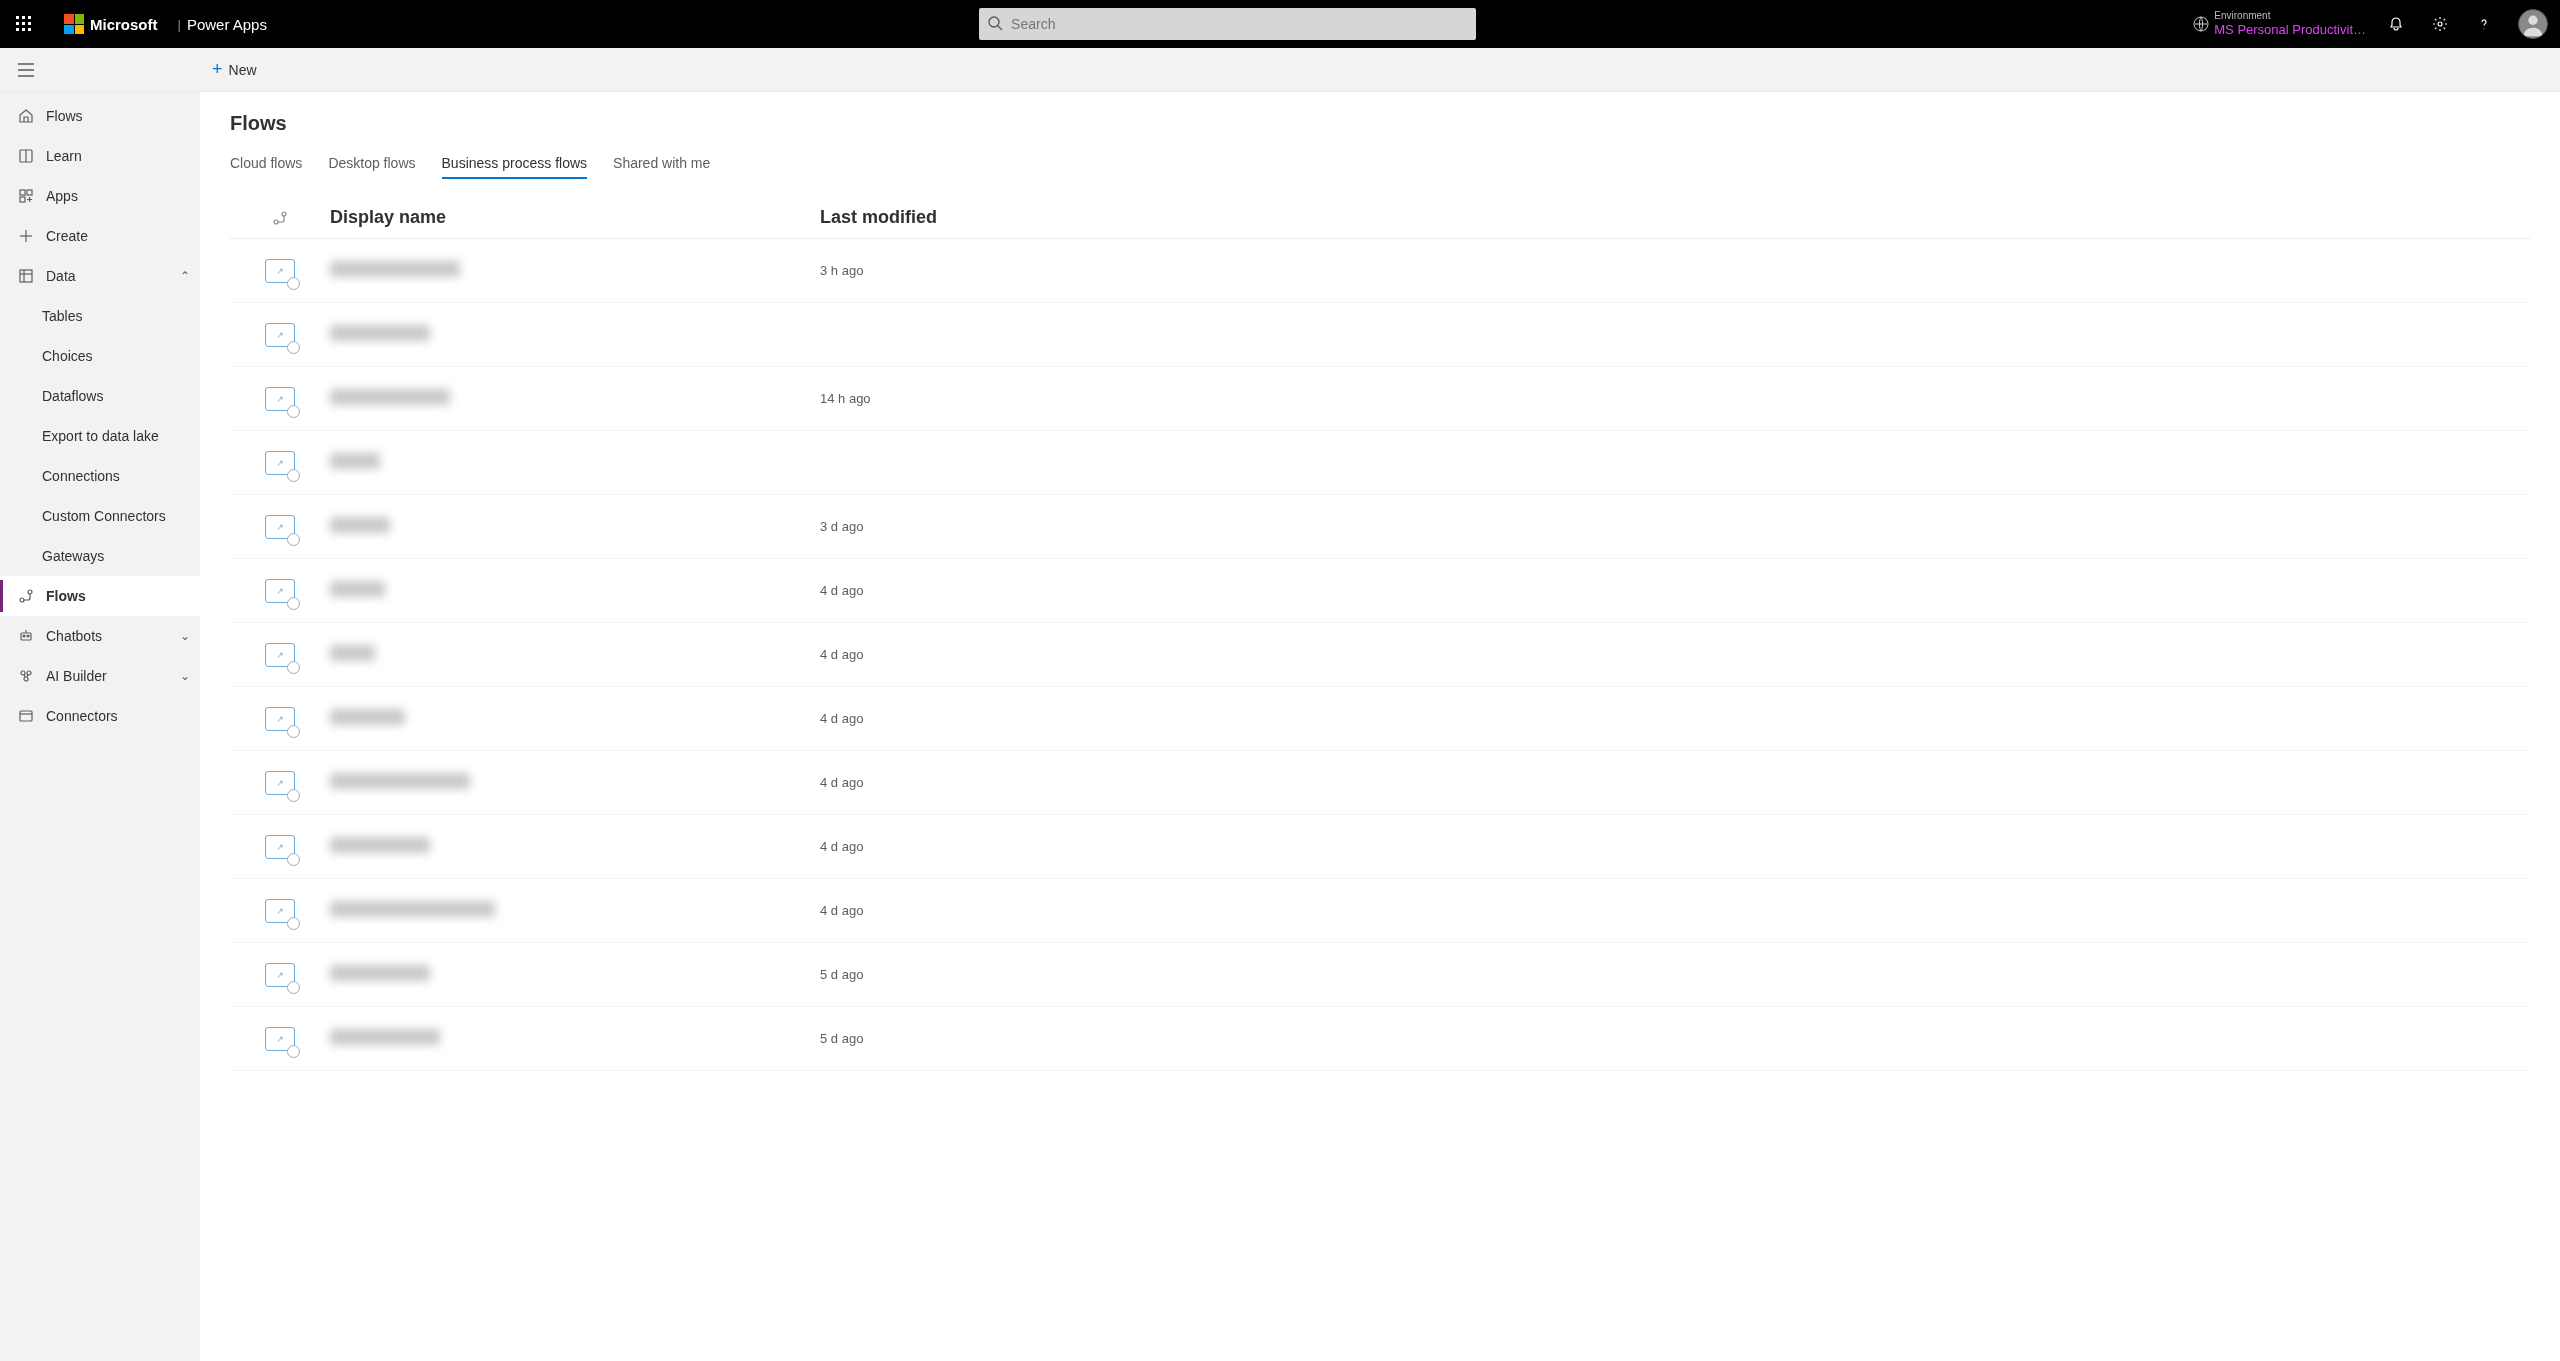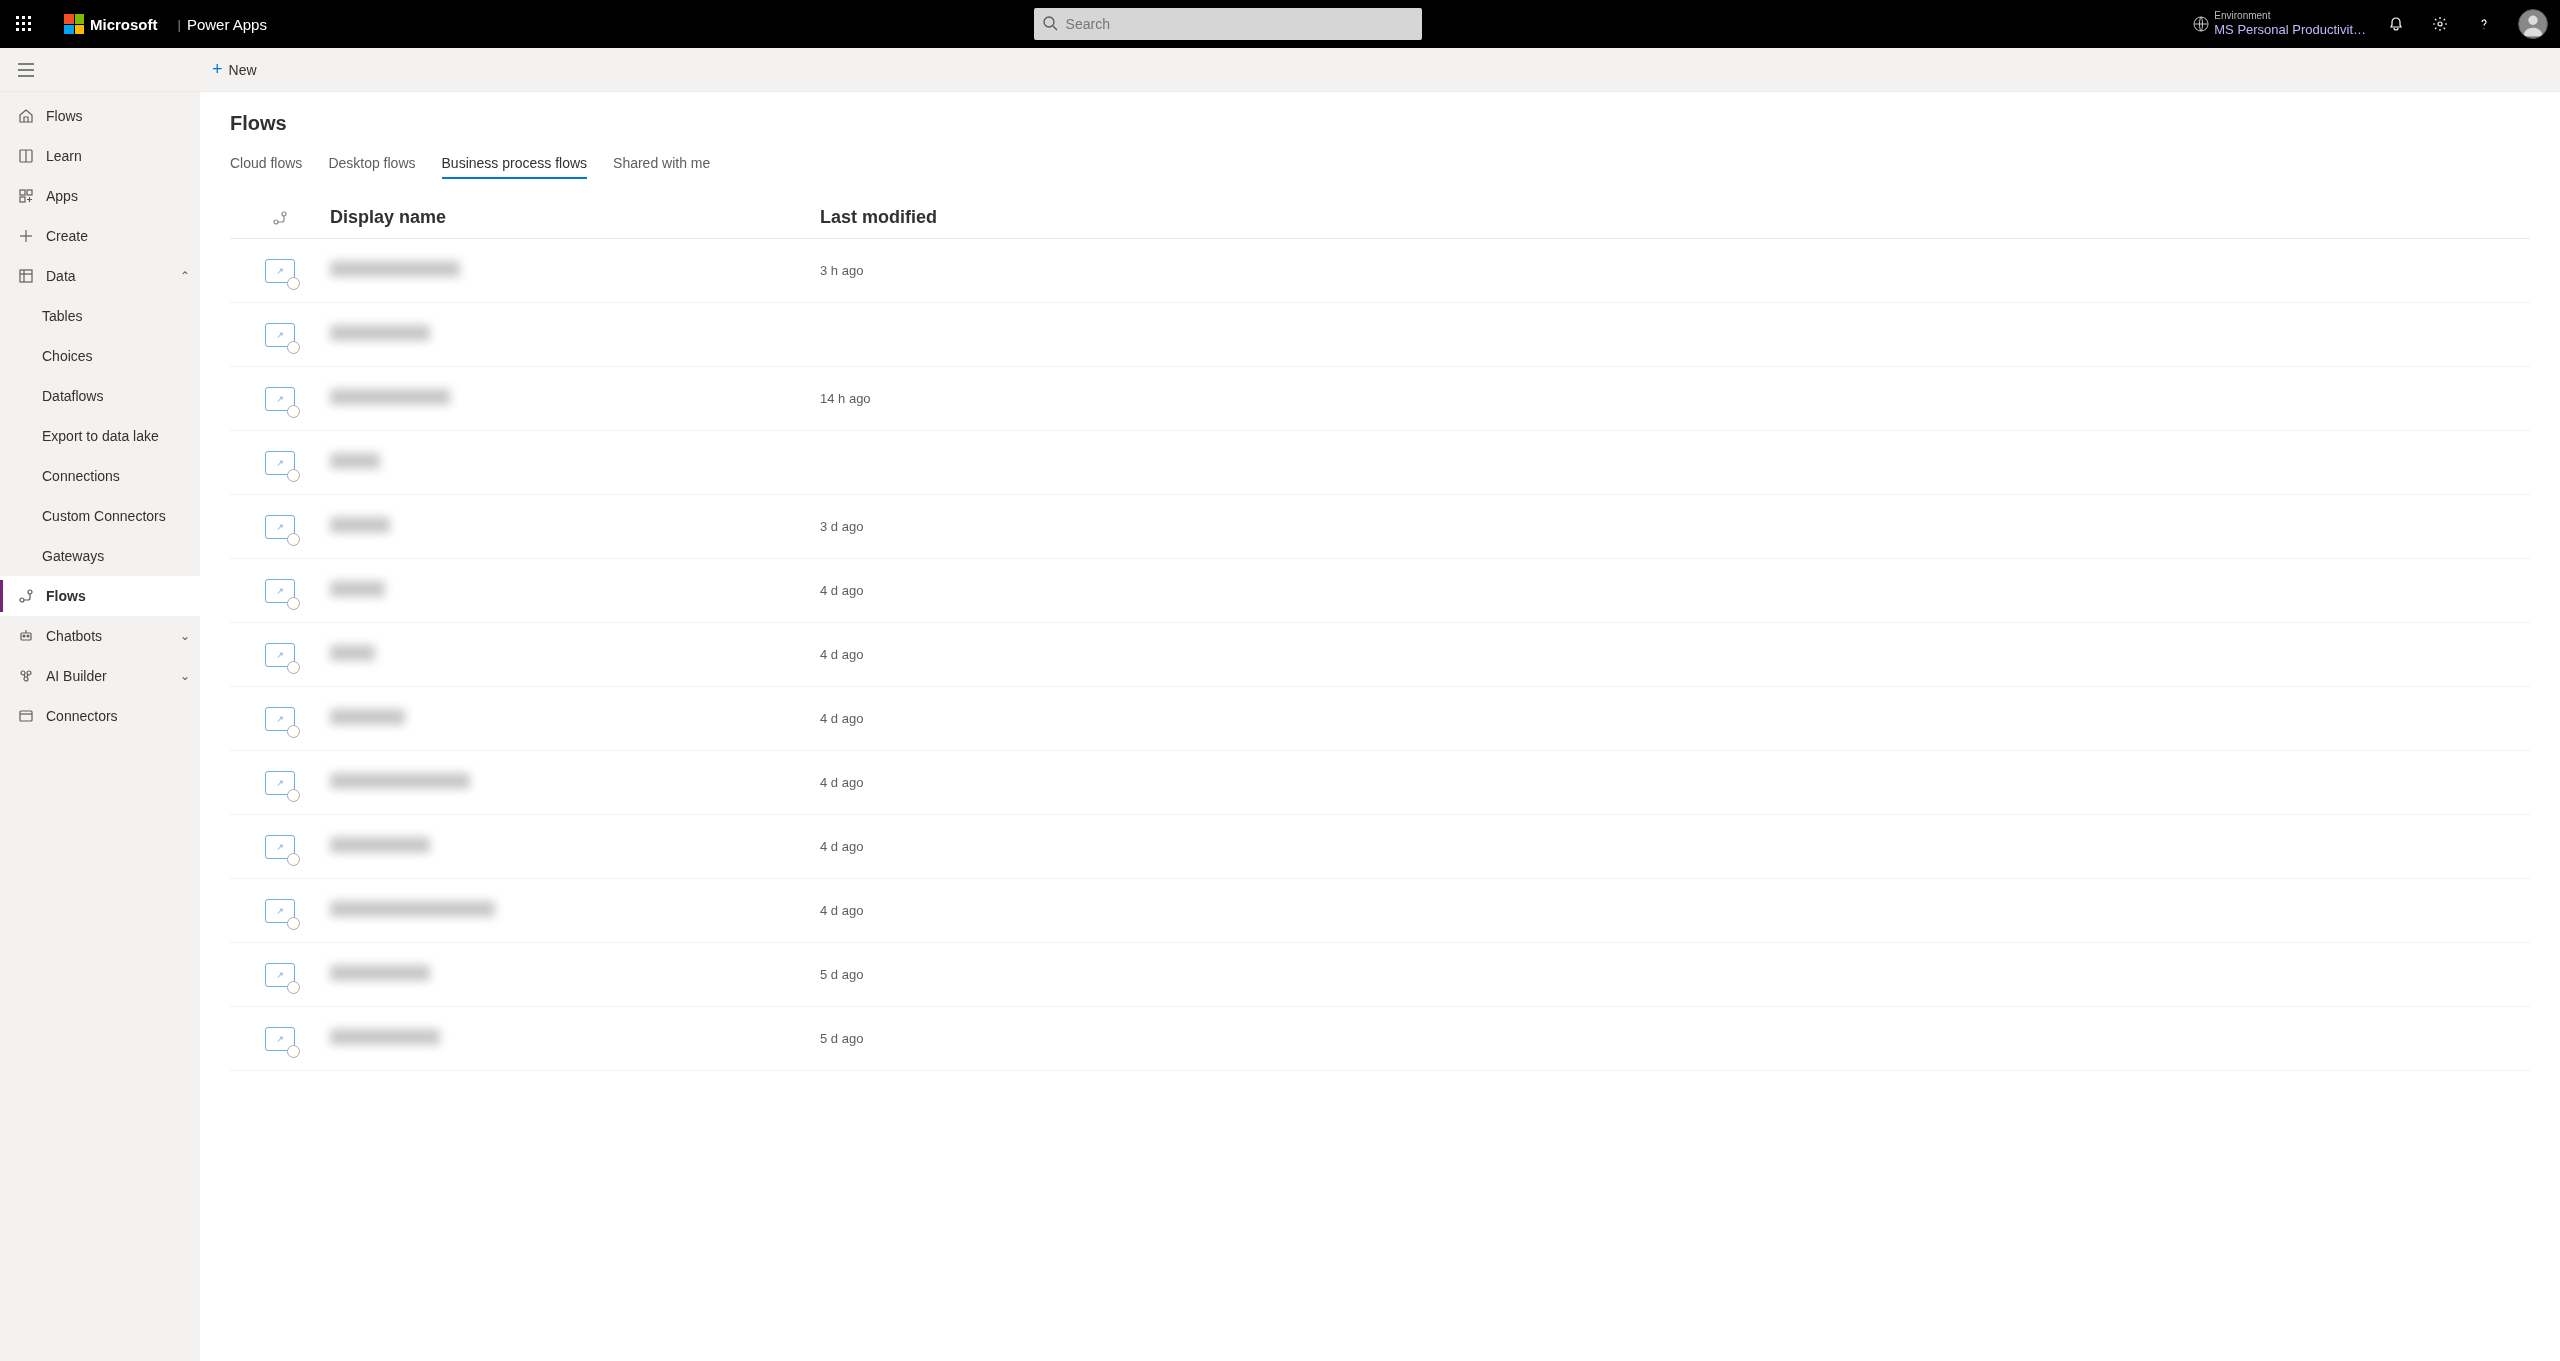--- a/index.html
+++ b/index.html
@@ -7,27 +7,27 @@
 .topbar{height:48px;background:#000;display:flex;align-items:center;color:#fff;font-size:13px}
 .waffle{width:48px;height:48px;display:flex;align-items:center;justify-content:center;cursor:pointer}
 .waffle-grid{width:16px;height:16px;display:grid;grid-template-columns:repeat(3,1fr);grid-template-rows:repeat(3,1fr);gap:2px}
 .waffle-grid span{background:#fff;width:3px;height:3px}
 .ms-logo{display:flex;align-items:center;gap:6px;margin-left:16px;margin-right:14px}
 .ms-squares{width:20px;height:20px;display:grid;grid-template-columns:1fr 1fr;grid-template-rows:1fr 1fr;gap:1px}
 .sq1{background:#f25022}.sq2{background:#7fba00}.sq3{background:#00a4ef}.sq4{background:#ffb900}
 .ms-word{font-size:15px;font-weight:600}
 .brand{font-size:15px;font-weight:400;color:#fff}
 .spacer{flex:1}
-.search-wrap{width:388px;margin:0 auto}
+.search-wrap{width:497px;margin:0 auto}
 .search{height:32px;width:100%;background:#d6d6d6;border:none;border-radius:2px;padding:0 10px 0 32px;font-size:14px;color:#333}
 .search-box{position:relative}
 .search-ico{position:absolute;left:8px;top:7px;color:#555}
 .env{margin-right:8px;line-height:1.2}
 .env-label{font-size:10px;color:#bbb}
-.env-name{font-size:13px;color:#c4b5fd}
+.env-name{font-size:13px;color:#d946ef}
 .topicons{display:flex;align-items:center;gap:0}
 .topicon{width:44px;height:48px;display:flex;align-items:center;justify-content:center;color:#fff;cursor:pointer}
 .avatar{width:30px;height:30px;border-radius:50%;background:#888;margin:0 12px;overflow:hidden;display:flex;align-items:center;justify-content:center;color:#fff;border:1px solid #555;cursor:pointer}
 
 .shell{display:flex;height:calc(100vh - 48px)}
 .cmdbar{height:44px;background:#f3f2f1;border-bottom:1px solid #edebe9;display:flex;align-items:center;padding-left:6px}
 .hamburger{width:40px;height:44px;display:flex;align-items:center;justify-content:center;cursor:pointer}
 .newbtn{display:flex;align-items:center;gap:6px;padding:0 10px;height:44px;cursor:pointer;color:#323130;font-size:14px}
 .newbtn .plus{color:#0078d4;font-size:18px;font-weight:300}
 

